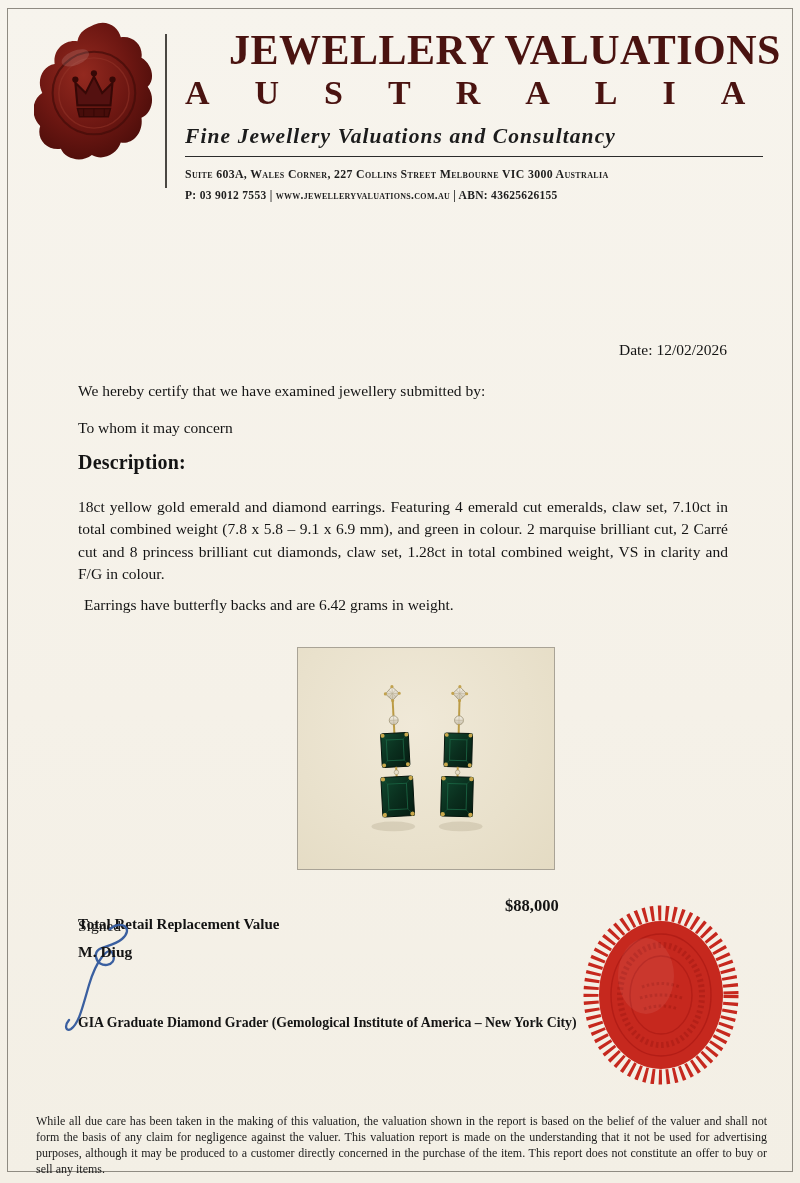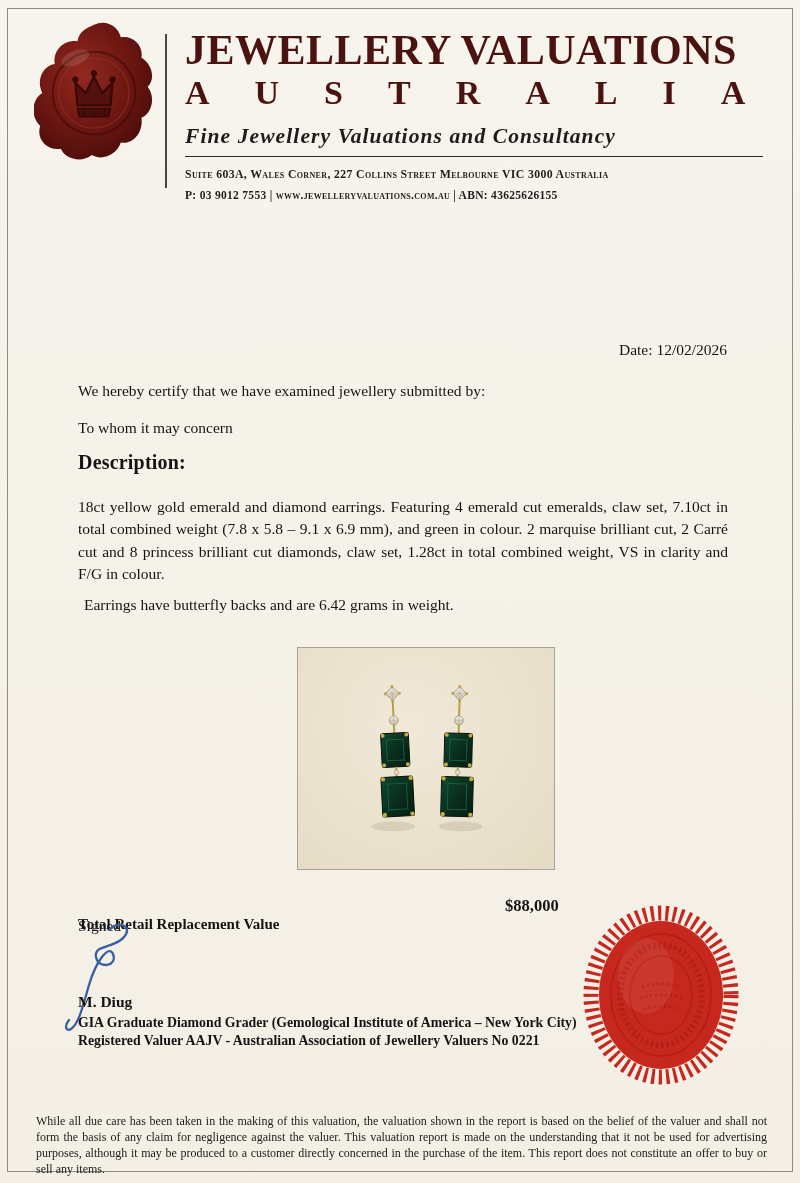--- a/index.html
+++ b/index.html
@@ -13,21 +13,21 @@
   .frame {
     position:absolute; left:7px; top:8px; right:7px; bottom:11px;
     border:1px solid #8f8b82; pointer-events:none;
   }
   
   .wax { position:absolute; left:34px; top:18px; width:124px; height:150px; }
   .hdr-divider { position:absolute; left:165px; top:34px; width:1.5px; height:154px; background:#4a4742; }
   .hdr { position:absolute; left:185px; top:28px; width:582px; }
   .brand1 {
     font-size:42px; font-weight:700; color:#4a1310; letter-spacing:0.5px;
-    white-space:nowrap; line-height:1.05;
+    white-space:nowrap; line-height:1.05;margin-left:44px;
   }
   .brand2 {
     font-size:34px; font-weight:700; color:#4a1310; letter-spacing:45px;
     white-space:nowrap; margin-top:3px; line-height:1.05;
   }
   .tagline {
     margin-top:13px; font-style:italic; font-weight:700; font-size:21.5px;
     letter-spacing:1.1px; color:#1c1c1c; white-space:nowrap;
   }
   .hdr-rule { margin-top:7px; border-top:1.6px solid #2b2b2b; width:578px; }
@@ -50,21 +50,21 @@
   .photo {
     position:absolute; top:647px; left:297px; width:258px; height:223px;
     border:1px solid #a9a396;
     background:radial-gradient(ellipse at 45% 35%, #f0e9d8 0%, #e9e1cc 60%, #e4dbc3 100%);
   }
   .photo svg { display:block; width:100%; height:100%; }
   .value-label  { position:absolute; top:916px; left:78px;  font-size:15px; font-weight:700; }
   .value-amount { position:absolute; top:896px; left:505px; font-size:16.5px; font-weight:700; }
   .signed { position:absolute; top:917px; left:78px; font-size:15.5px; }
   .signature { position:absolute; top:921px; left:60px; }
-  .valuer { position:absolute; top:993px; left:78px; font-size:15.5px; font-weight:700; }
+  .valuer { position:absolute; top:943px; left:78px; font-size:15.5px; font-weight:700; }
   .cred1 { position:absolute; top:1015px; left:78px; font-size:13.8px; font-weight:600; }
   .cred2 { position:absolute; top:1033px; left:78px; font-size:13.8px; font-weight:600; }
   .stamp { position:absolute; top:892px; left:572px; width:178px; height:206px; }
   .disclaimer {
     position:absolute; top:1113px; left:36px; width:731px;
     font-size:12px; line-height:1.34; text-align:justify; color:#1b1b1b;
   }
 </style>
 </head>
 <body>
@@ -165,21 +165,20 @@
   <div class="value-label">Total Retail Replacement Value</div>
   <div class="value-amount">$88,000</div>
   <div class="signed">Signed</div>
 
   <svg class="signature" width="90" height="115" viewBox="0 0 90 115">
     <path d="M50,8 C62,-2 74,8 62,18 C50,28 34,24 36,36 C38,48 58,46 53,33 C49,23 36,40 29,64 C22,88 19,102 11,108 C6,111 4,105 9,99" fill="none" stroke="#3a5fa0" stroke-width="2.3" stroke-linecap="round"></path>
   </svg>
 
   <div class="valuer">M. Diug</div>
   <div class="cred1">GIA Graduate Diamond Grader (Gemological Institute of America – New York City)</div>
-  <div class="cred2">Registered Valuer AAJV - Australian Association of Jewellery Valuers No 0221</div>
 
   <svg class="stamp" viewBox="0 0 178 206">
     <ellipse cx="89" cy="103" rx="62" ry="74" fill="#c6281e"></ellipse>
     <ellipse cx="89" cy="103" rx="70" ry="82" fill="none" stroke="#c6281e" stroke-width="15" stroke-dasharray="3.2,4.2"></ellipse>
     <ellipse cx="89" cy="103" rx="50" ry="61" fill="none" stroke="#a21410" stroke-width="1.4" opacity="0.55"></ellipse>
     <ellipse cx="89" cy="103" rx="31" ry="39" fill="none" stroke="#a21410" stroke-width="1.4" opacity="0.5"></ellipse>
     <ellipse cx="89" cy="103" rx="41" ry="50" fill="none" stroke="#8f100c" stroke-width="6" stroke-dasharray="2.5,2.8" opacity="0.32"></ellipse>
     <path d="M70,95 Q89,88 108,95 M68,106 Q89,100 110,106 M72,117 Q89,111 106,117" fill="none" stroke="#8f100c" stroke-width="3" stroke-dasharray="2.5,2.5" opacity="0.35"></path>
     <ellipse cx="74" cy="84" rx="28" ry="38" fill="rgba(255,255,255,0.07)"></ellipse>
   </svg>

